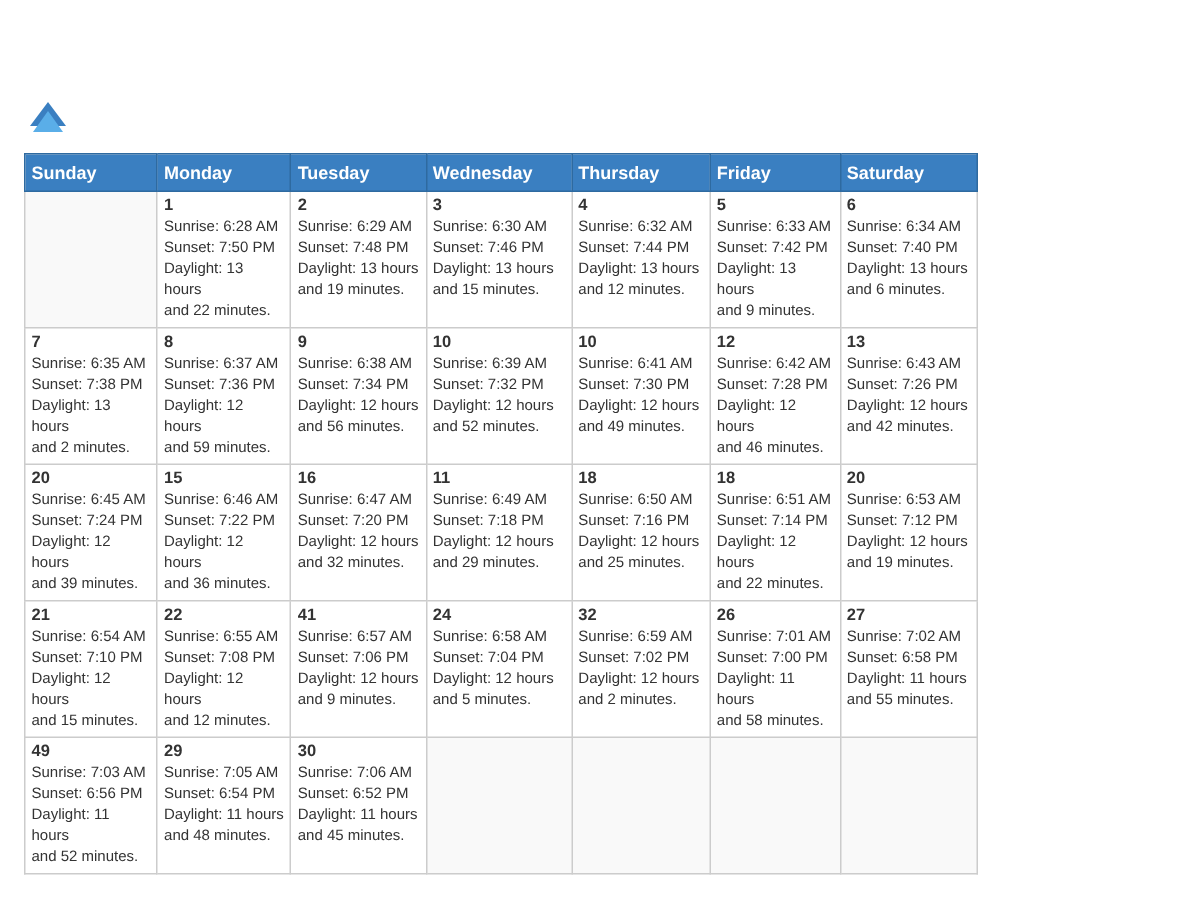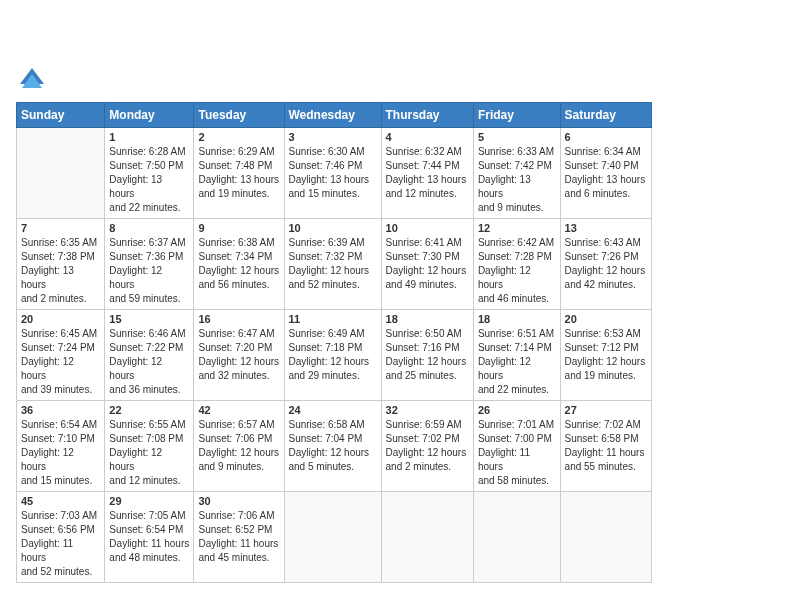--- a/index.html
+++ b/index.html
@@ -216,29 +216,29 @@
             <span class="day-number">18</span>
             <div class="cell-text">Sunrise: 6:51 AM<br>Sunset: 7:14 PM<br>Daylight: 12 hours<br>and 22 minutes.</div>
           </td>
           <td>
             <span class="day-number">20</span>
             <div class="cell-text">Sunrise: 6:53 AM<br>Sunset: 7:12 PM<br>Daylight: 12 hours<br>and 19 minutes.</div>
           </td>
         </tr>
         <tr>
           <td>
-            <span class="day-number">36</span>
+            <span class="day-number">21</span>
             <div class="cell-text">Sunrise: 6:54 AM<br>Sunset: 7:10 PM<br>Daylight: 12 hours<br>and 15 minutes.</div>
           </td>
           <td>
             <span class="day-number">22</span>
             <div class="cell-text">Sunrise: 6:55 AM<br>Sunset: 7:08 PM<br>Daylight: 12 hours<br>and 12 minutes.</div>
           </td>
           <td>
-            <span class="day-number">42</span>
+            <span class="day-number">41</span>
             <div class="cell-text">Sunrise: 6:57 AM<br>Sunset: 7:06 PM<br>Daylight: 12 hours<br>and 9 minutes.</div>
           </td>
           <td>
             <span class="day-number">24</span>
             <div class="cell-text">Sunrise: 6:58 AM<br>Sunset: 7:04 PM<br>Daylight: 12 hours<br>and 5 minutes.</div>
           </td>
           <td>
             <span class="day-number">32</span>
             <div class="cell-text">Sunrise: 6:59 AM<br>Sunset: 7:02 PM<br>Daylight: 12 hours<br>and 2 minutes.</div>
           </td>
@@ -246,21 +246,21 @@
             <span class="day-number">26</span>
             <div class="cell-text">Sunrise: 7:01 AM<br>Sunset: 7:00 PM<br>Daylight: 11 hours<br>and 58 minutes.</div>
           </td>
           <td>
             <span class="day-number">27</span>
             <div class="cell-text">Sunrise: 7:02 AM<br>Sunset: 6:58 PM<br>Daylight: 11 hours<br>and 55 minutes.</div>
           </td>
         </tr>
         <tr>
           <td>
-            <span class="day-number">45</span>
+            <span class="day-number">49</span>
             <div class="cell-text">Sunrise: 7:03 AM<br>Sunset: 6:56 PM<br>Daylight: 11 hours<br>and 52 minutes.</div>
           </td>
           <td>
             <span class="day-number">29</span>
             <div class="cell-text">Sunrise: 7:05 AM<br>Sunset: 6:54 PM<br>Daylight: 11 hours<br>and 48 minutes.</div>
           </td>
           <td>
             <span class="day-number">30</span>
             <div class="cell-text">Sunrise: 7:06 AM<br>Sunset: 6:52 PM<br>Daylight: 11 hours<br>and 45 minutes.</div>
           </td>

